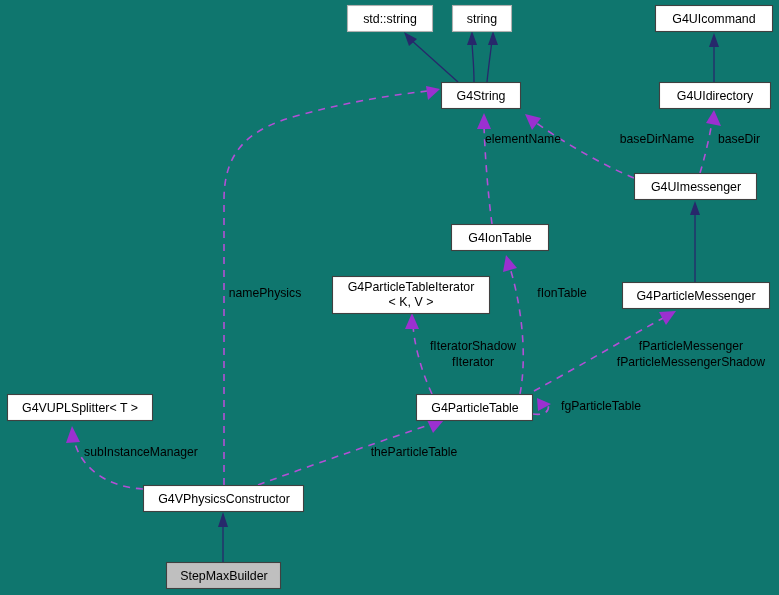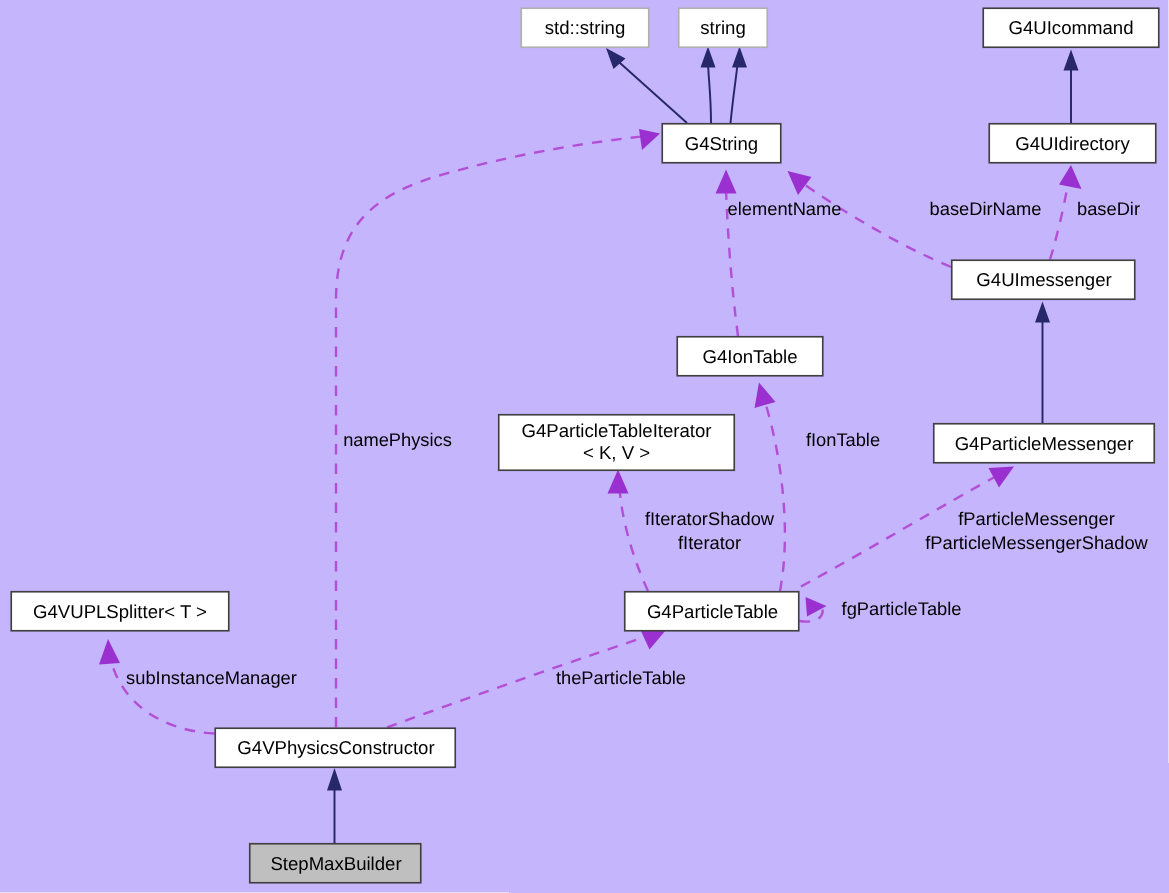--- a/index.html
+++ b/index.html
@@ -4,21 +4,21 @@
 <style>
   html, body {
     margin: 0;
     padding: 0;
     background: #ffffff;
   }
   #diagram-root {
     position: relative;
     width: 779px;
     height: 595px;
-    background: #c4b5fd;
+    background: #0f766e;
     font-family: "Liberation Sans", sans-serif;
     overflow: hidden;
   }
   svg#graph {
     position: absolute;
     top: 0;
     left: 0;
     width: 779px;
     height: 595px;
     display: block;

